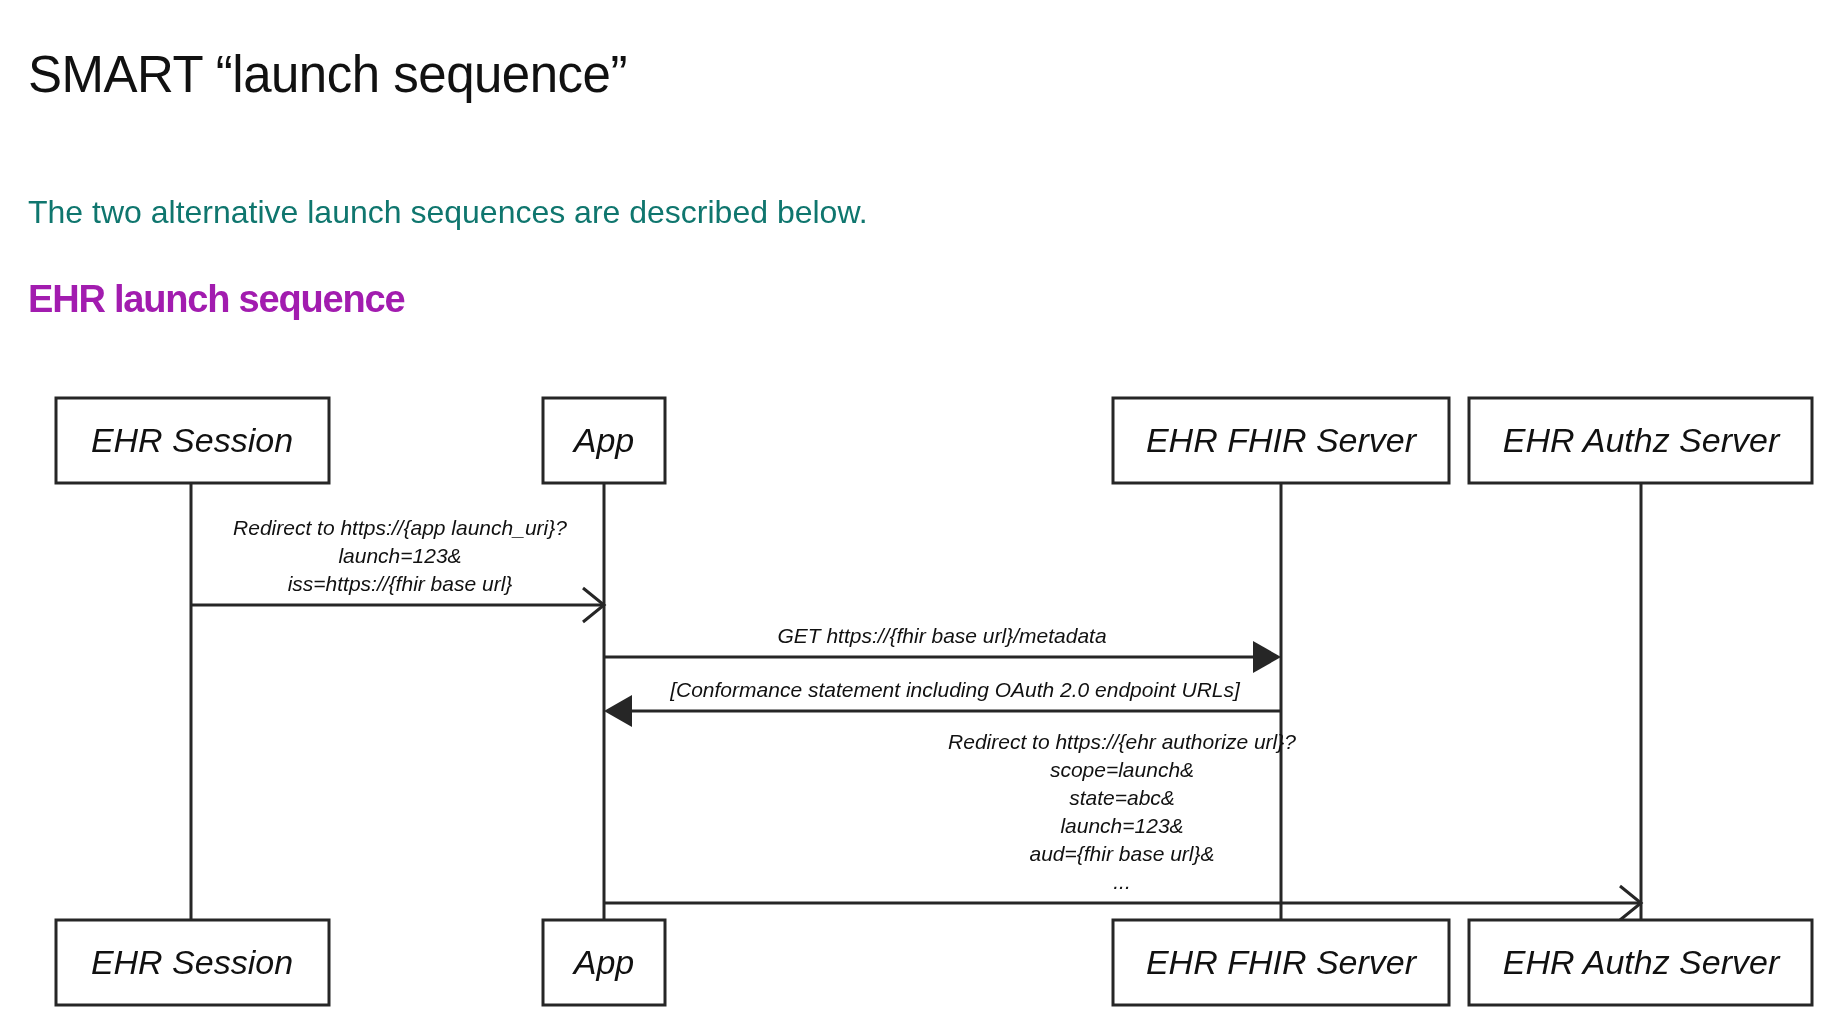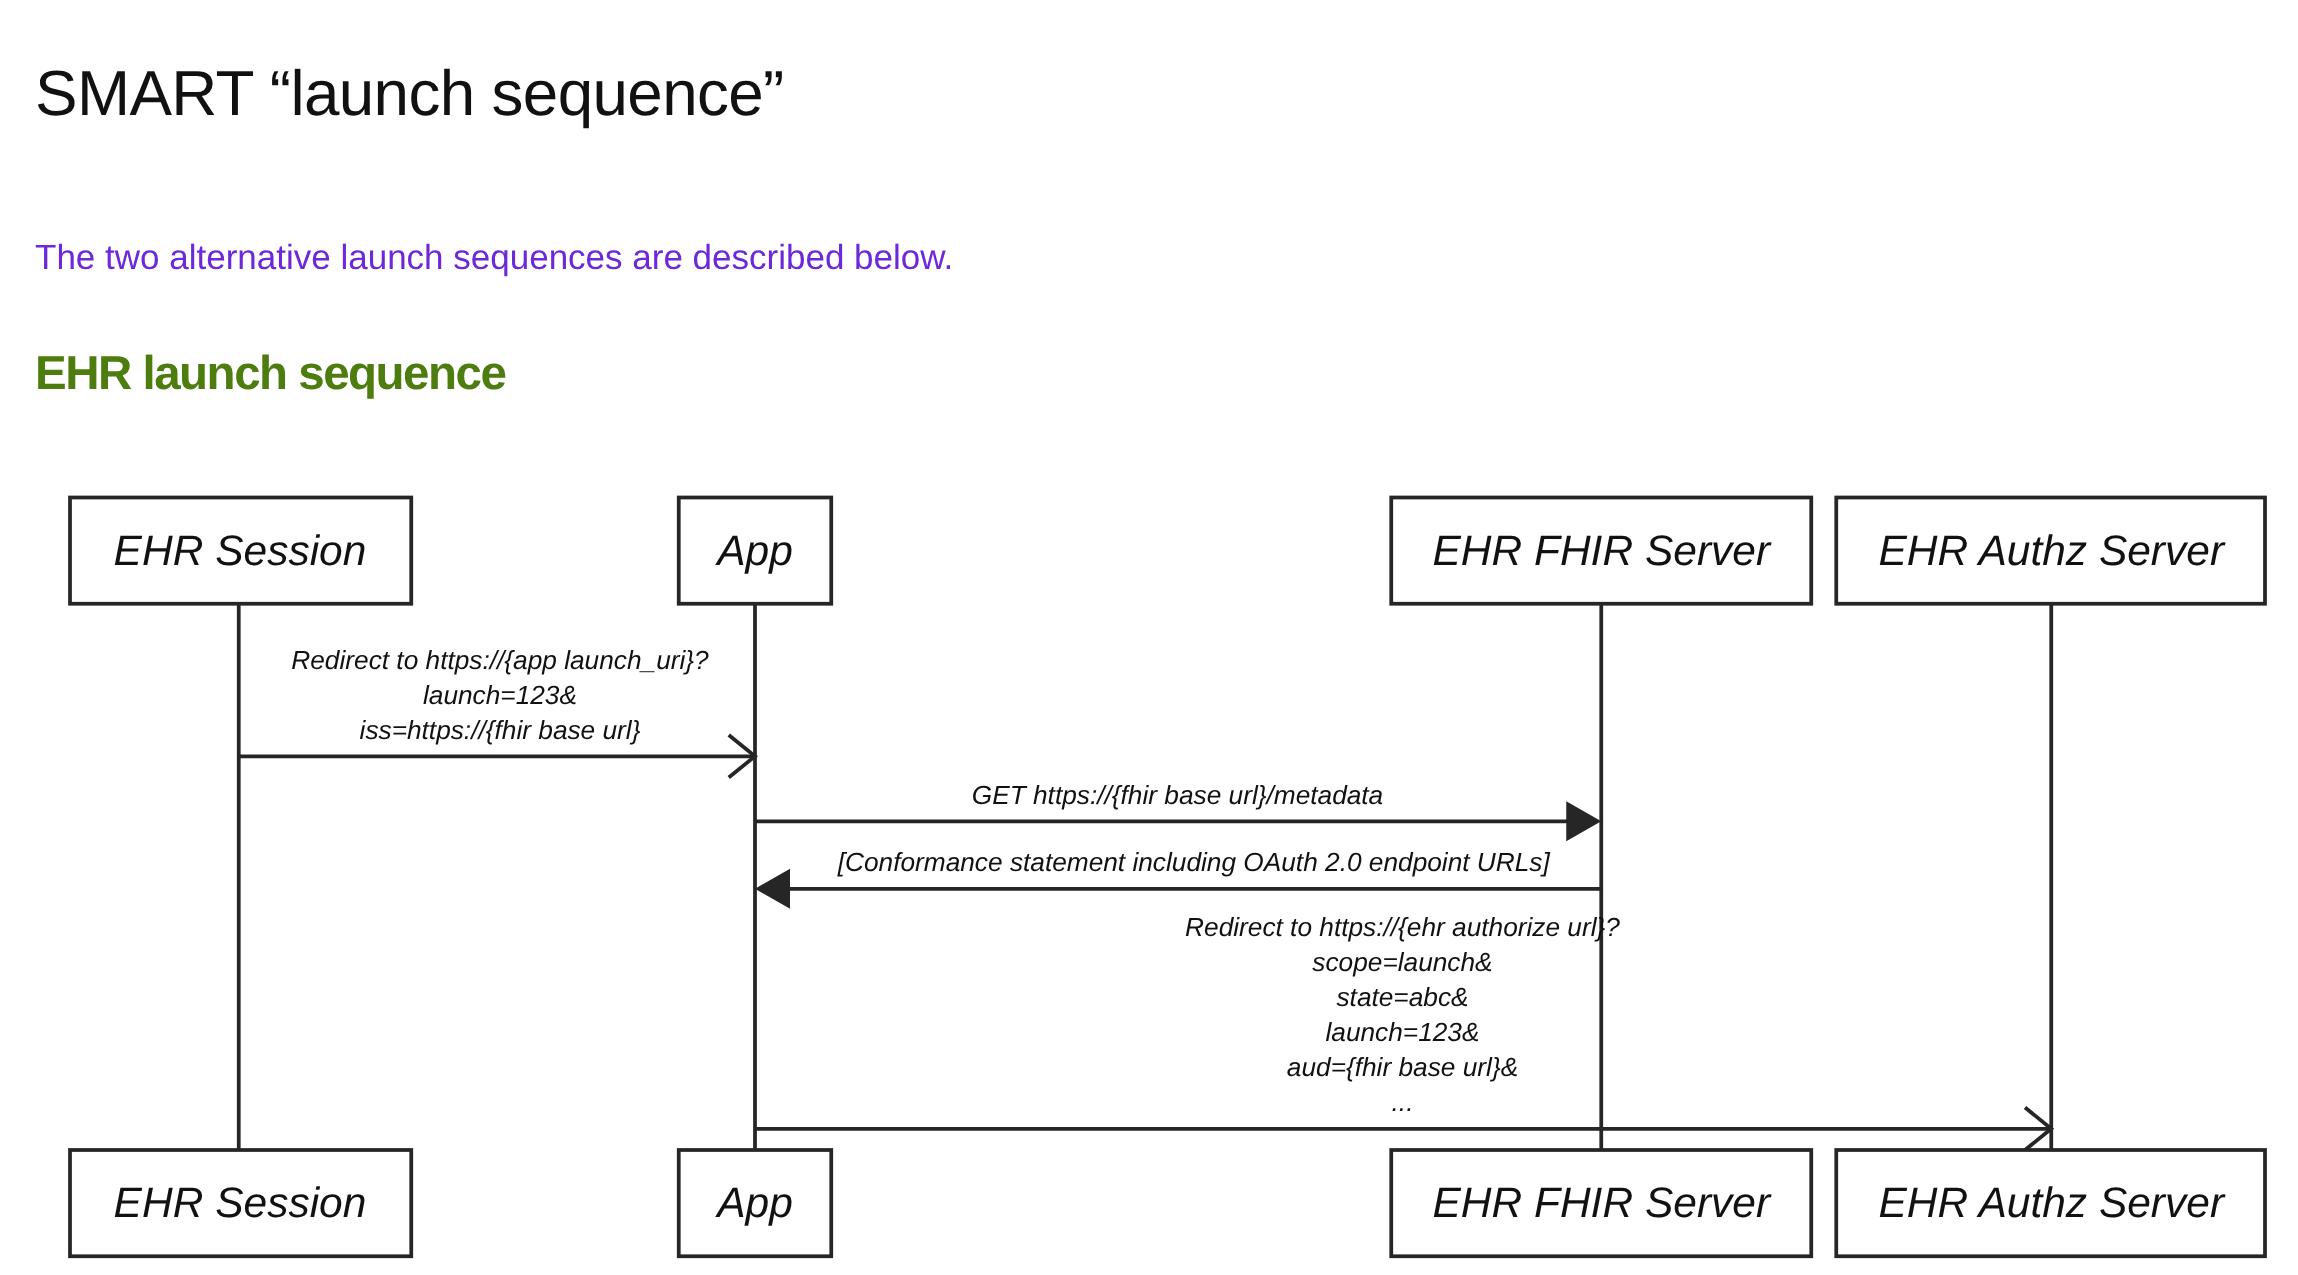--- a/index.html
+++ b/index.html
@@ -29,35 +29,35 @@
     font-weight: 400;
     letter-spacing: -0.5px;
     line-height: 1.2;
     color: #111111;
     white-space: nowrap;
   }
   .doc-paragraph {
     position: absolute;
     left: 28px;
     top: 160px;
-    font-size: 28px;
+    font-size: 32px;
     font-weight: 400;
     line-height: 1.3;
-    color: #6d28d9;
+    color: #0f766e;
     white-space: nowrap;
   }
   .doc-subtitle {
     position: absolute;
     left: 28px;
     top: 245px;
     font-size: 38px;
     font-weight: 600;
     letter-spacing: -1.2px;
     line-height: 1.2;
-    color: #4d7c0f;
+    color: #a21caf;
     white-space: nowrap;
   }
   
   .diagram {
     position: absolute;
     left: 0;
     top: 0;
     width: 1838px;
     height: 1020px;
     font-style: italic;

